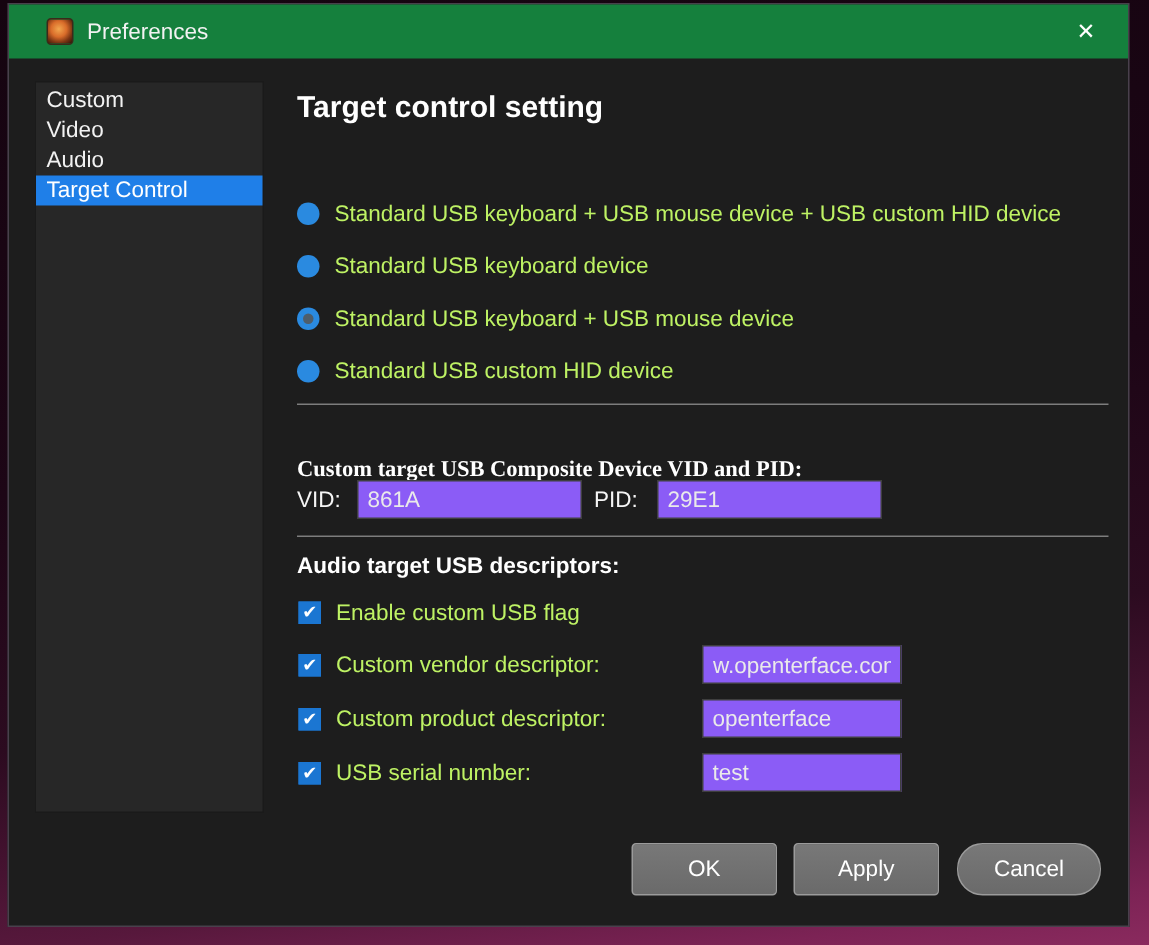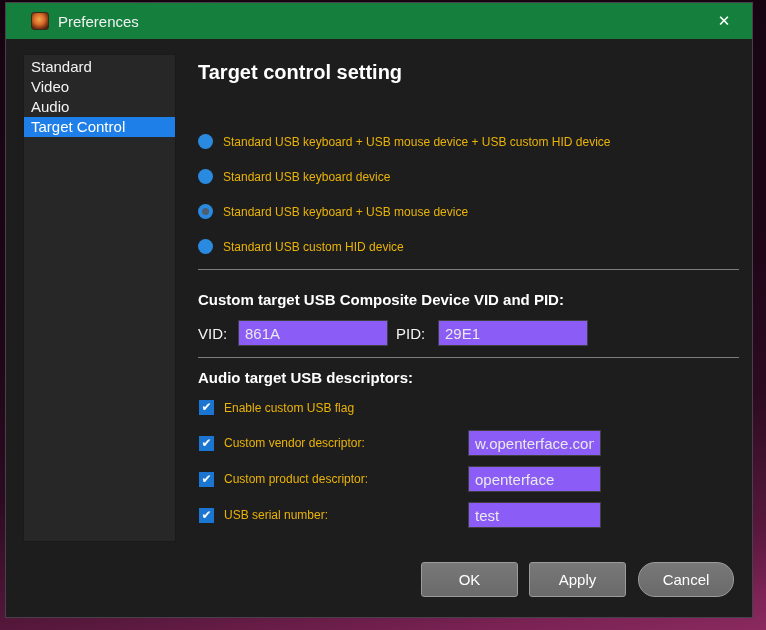--- a/index.html
+++ b/index.html
@@ -46,21 +46,21 @@
   .section-label { position:absolute; left:5px; font-size:15px; font-weight:bold; color:#ffffff; white-space:nowrap; }
   .row { position:absolute; display:flex; align-items:center; }
   .radio {
     width:15px; height:15px; border-radius:50%;
     background:#2a8ae0; flex:0 0 15px; position:relative;
   }
   .radio.selected::after {
     content:""; position:absolute; left:4px; top:4px; width:7px; height:7px;
     border-radius:50%; background:#4e5e6c;
   }
-  .opt-label { margin-left:10px; font-size:12px; color:#eab308; white-space:nowrap; }
+  .opt-label { margin-left:10px; font-size:15px; color:#bef264; white-space:nowrap; }
   .divider { position:absolute; left:5px; width:541px; height:1px; background:#7d7d7d; }
   .field-label { font-size:15px; color:#f5f5f5; white-space:nowrap; }
   .text-input {
     height:26px; background:#8b5cf6; border:1px solid #3f3f3f;
     color:#eaeaea; font-size:15px; font-family:"Liberation Sans", sans-serif;
     padding:0 6px; outline:none;
   }
   .checkbox {
     width:15px; height:15px; background:#1b76d2; border:1px solid #1b76d2;
     flex:0 0 15px; display:flex; align-items:center; justify-content:center;
@@ -79,21 +79,21 @@
 
 <div class="window">
 
   <div class="titlebar">
     <div class="app-icon"></div>
     <div class="titlebar-title">Preferences</div>
     <div class="close-btn">✕</div>
   </div>
 
   <div class="sidebar">
-    <div class="sidebar-item">Standard</div>
+    <div class="sidebar-item">Custom</div>
     <div class="sidebar-item">Video</div>
     <div class="sidebar-item">Audio</div>
     <div class="sidebar-item selected">Target Control</div>
   </div>
 
   <div class="main">
 
     <div class="heading">Target control setting</div>
 
     <div class="row" style="left:5px; top:81px;">
@@ -108,21 +108,21 @@
       <span class="radio selected"></span>
       <span class="opt-label">Standard USB keyboard + USB mouse device</span>
     </div>
     <div class="row" style="left:5px; top:186px;">
       <span class="radio"></span>
       <span class="opt-label">Standard USB custom HID device</span>
     </div>
 
     <div class="divider" style="top:216px;"></div>
 
-    <div class="section-label" style="top:238px;">Custom target USB Composite Device VID and PID:</div>
+    <div class="section-label" style="top:252px;font-family:Liberation Serif, serif;">Custom target USB Composite Device VID and PID:</div>
 
     <div class="row" style="left:5px; top:267px; height:26px;">
       <span class="field-label">VID:</span>
       <input class="text-input" style="position: absolute; left: 40px; width: 150px;" value="861A">
       <span class="field-label" style="position:absolute; left:198px;">PID:</span>
       <input class="text-input" style="position: absolute; left: 240px; width: 150px;" value="29E1">
     </div>
 
     <div class="divider" style="top:304px;"></div>
 

